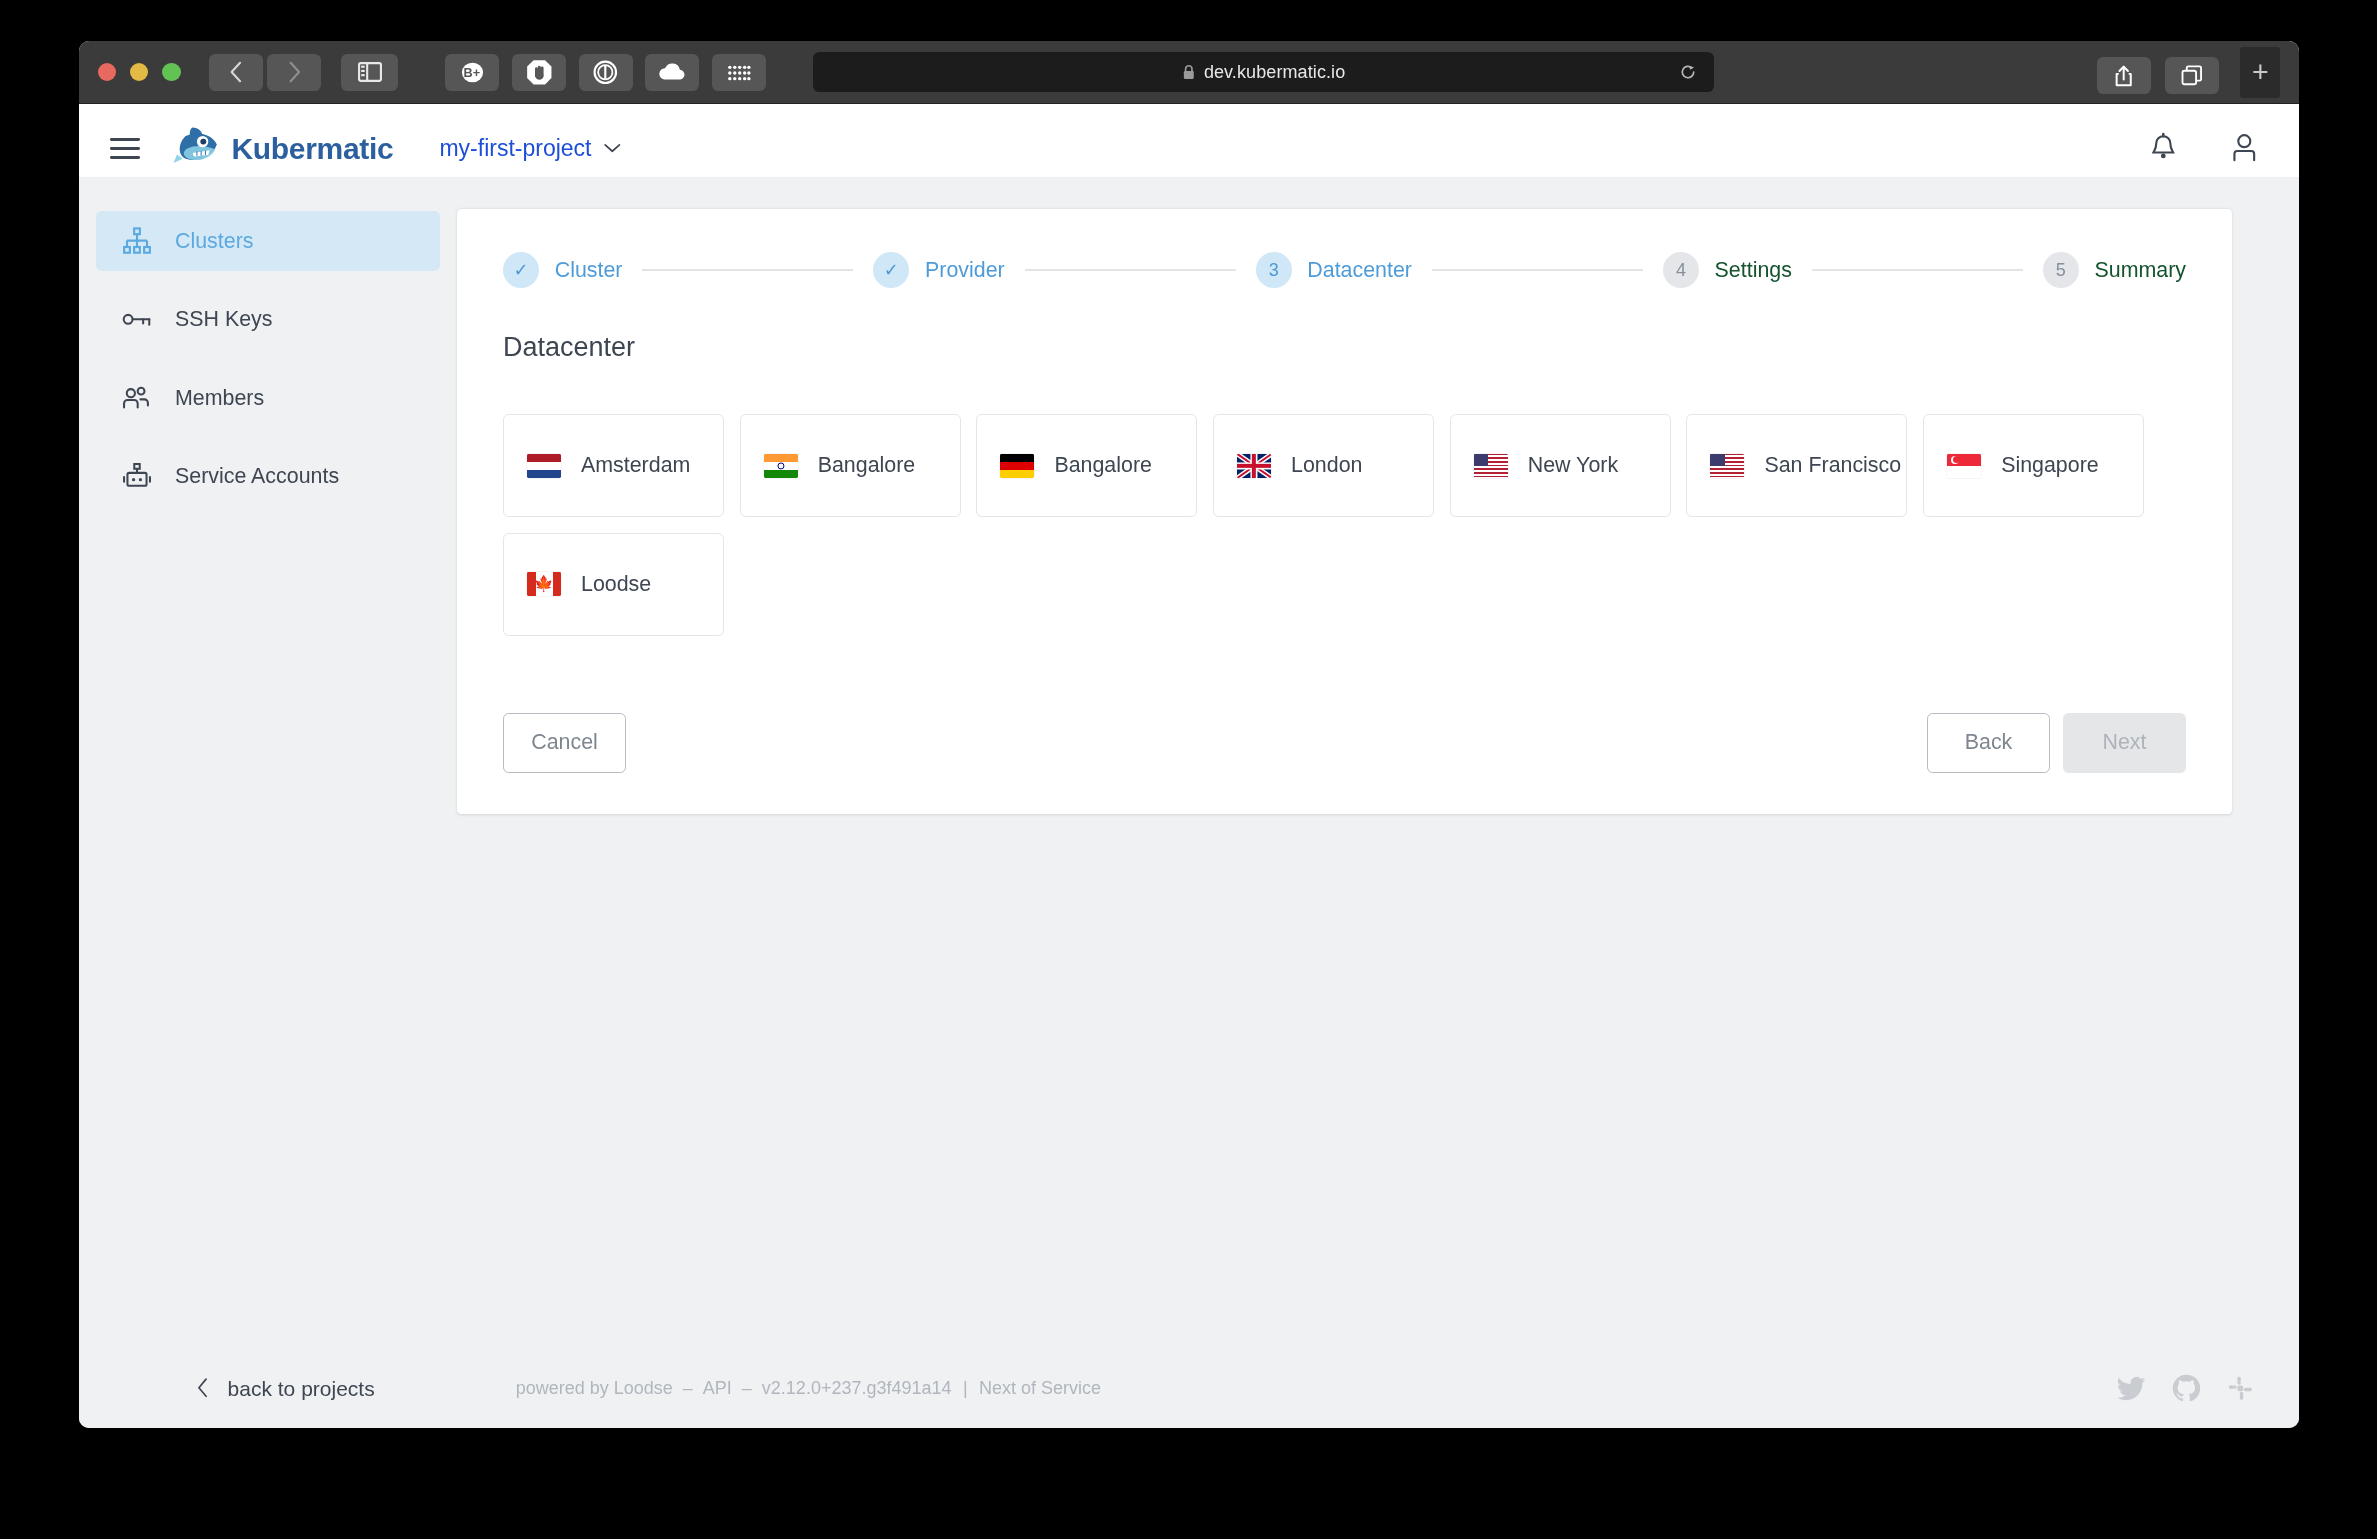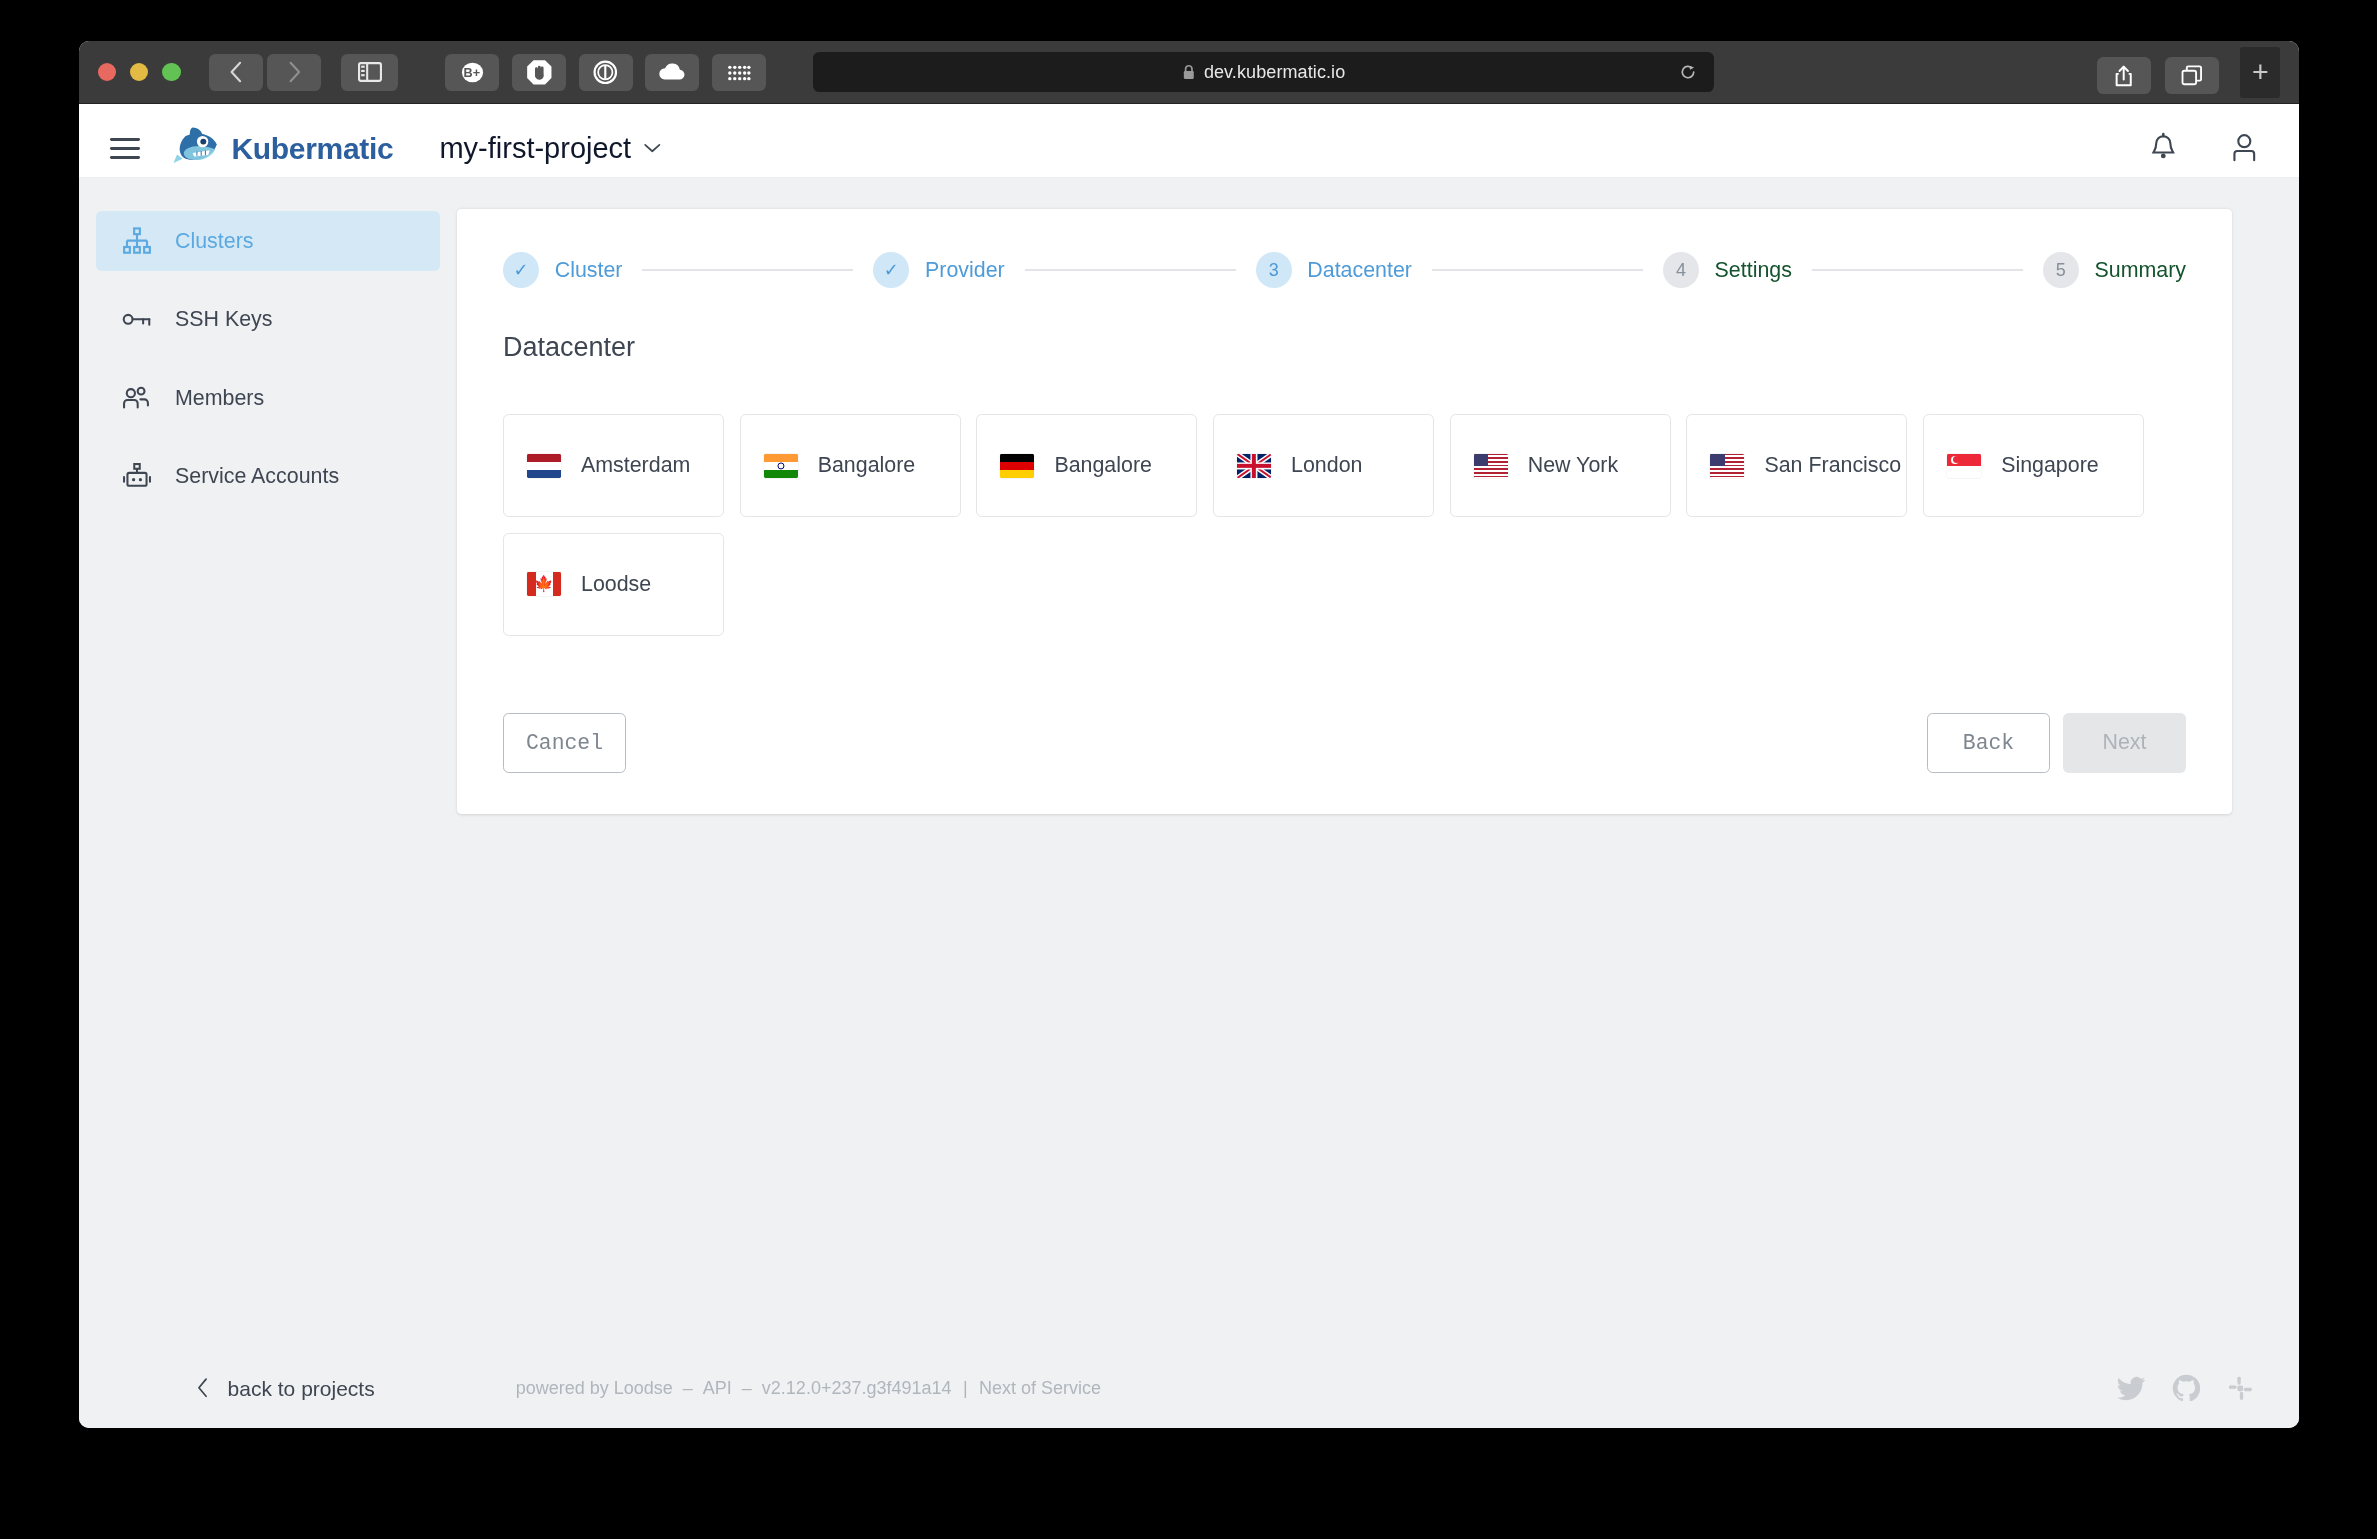--- a/index.html
+++ b/index.html
@@ -110,21 +110,21 @@
   #brand { display: flex; align-items: center; margin-left: 31px; }
   #brand-name {
     font-size: 30px; font-weight: bold; color: #2c5f9e;
     margin-left: 11.4px; letter-spacing: -0.3px;
   }
 
   #project-selector {
     display: flex; align-items: center; gap: 11.4px;
     margin-left: 46px; cursor: pointer;
   }
-  #project-name { font-size: 29px; color: #0f172a; }
+  #project-name { font-size: 23px; color: #1d4ed8; }
 
   #header-right { margin-left: auto; display: flex; align-items: center; gap: 53px; }
 
   
   #body-split { display: flex; height: 1171px; }
 
   #sidebar { width: 378px; padding: 33px 17px 0 17px; }
   .side-item {
     display: flex; align-items: center;
     height: 60px; padding-left: 26px;
@@ -194,21 +194,21 @@
   
   #actions { display: flex; align-items: center; }
   .btn {
     height: 60px; min-width: 123px;
     border-radius: 5.7px;
     font-size: 21.4px;
     display: flex; align-items: center; justify-content: center;
     cursor: pointer;
     font-family: "Liberation Sans", sans-serif;
   }
-  .btn.outline { background: #fff; border: 0.7px solid #b7bcc2; color: #7e868f; font-family: Liberation Mono, monospace; }
+  .btn.outline { background: #fff; border: 0.7px solid #b7bcc2; color: #7e868f; }
   .btn.disabled { background: #e4e6e8; color: #aeb3b9; border: none; cursor: default; }
   #actions-right { margin-left: auto; display: flex; gap: 13px; }
 
   
   #footer {
     position: absolute;
     bottom: 0; left: 0; right: 0;
     height: 79px;
     display: flex; align-items: center;
     padding: 0 44px 0 31px;

